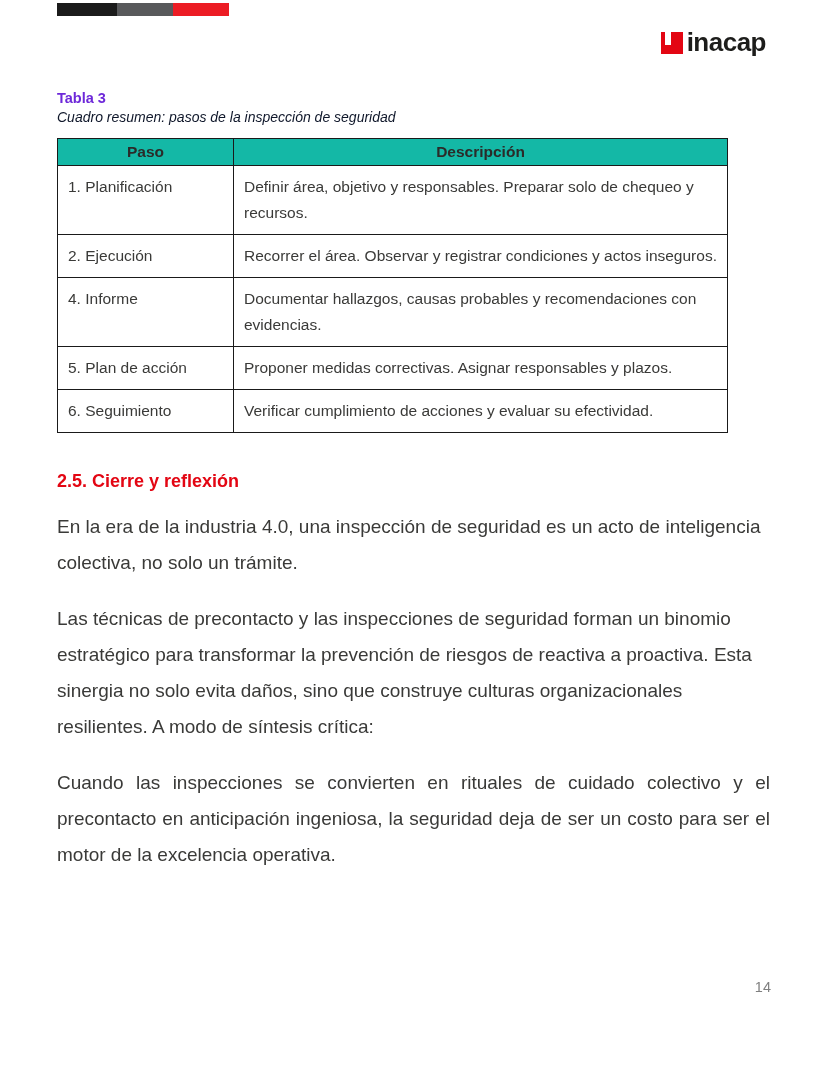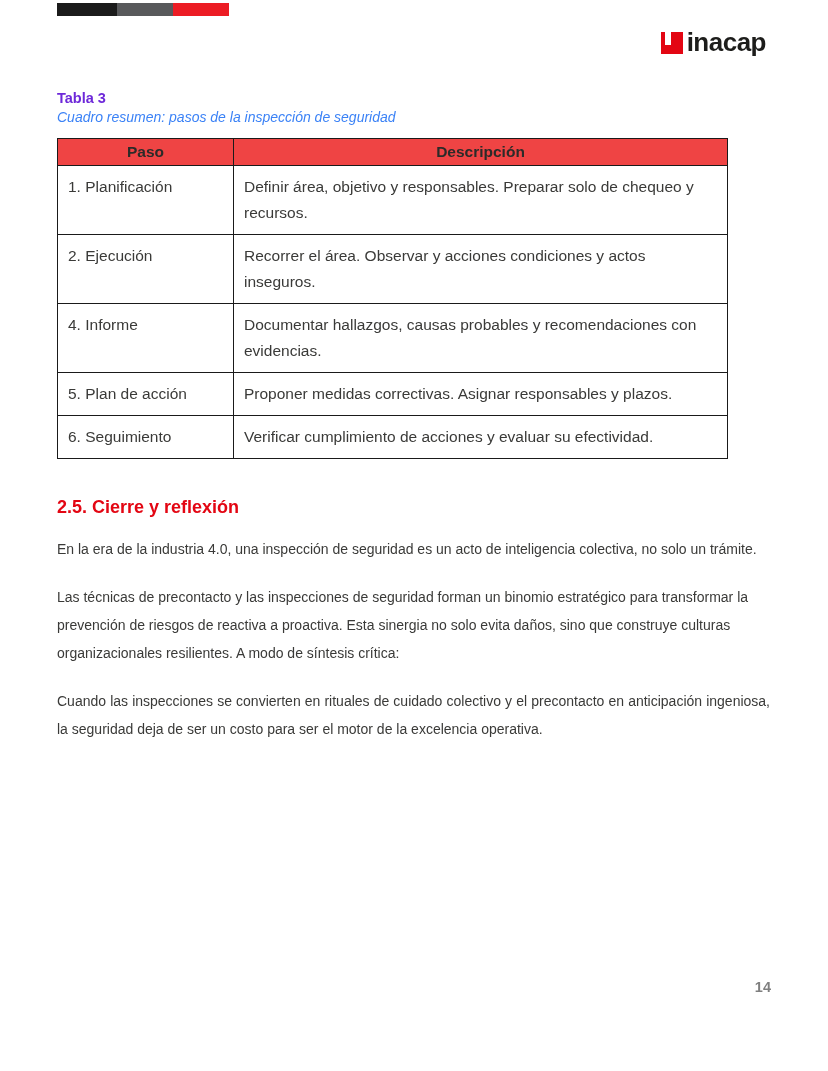--- a/index.html
+++ b/index.html
@@ -54,31 +54,31 @@
   .table-label {
     margin: 0 0 3px 0;
     font-size: 14.5px;
     font-weight: bold;
     color: #6d28d9;
   }
   .table-caption {
     margin: 0 0 13px 0;
     font-size: 14px;
     font-style: italic;
-    color: #3b82f6;
+    color: #0f172a;
   }
 
   table.steps {
     border-collapse: collapse;
     width: 671px;
     font-size: 15.5px;
     color: #3a3a38;
   }
   table.steps th {
-    background: #ef4444;
+    background: #14b8a6;
     border: 1px solid #1a1a1a;
     font-weight: bold;
     text-align: center;
     padding: 2px 8px;
     line-height: 22px;
     font-size: 15.5px;
     color: #2b2b29;
   }
   table.steps td {
     border: 1px solid #1a1a1a;
@@ -89,32 +89,32 @@
   table.steps td.col-paso { width: 176px; }
 
   .section-title {
     margin: 38px 0 17px 0;
     font-size: 18px;
     font-weight: bold;
     color: #e30613;
   }
   .para {
     margin: 14px 0 20px 0;
-    font-size: 14px;
-    line-height: 28px;
+    font-size: 19px;
+    line-height: 36px;
     color: #3a3a38;
   }
   .para.justify { text-align: justify; }
 
   .page-number {
     position: absolute;
     top: 979px;
     right: 57px;
     font-size: 14.5px;
-    font-weight: bold;
+    font-weight: normal;
     color: #7f7f7f;
   }
 </style>
 </head>
 <body>
 
 <div class="page">
 
   <div class="top-bars">
     <span class="bar bar-black"></span>
@@ -144,21 +144,21 @@
           <th>Descripción</th>
         </tr>
       </thead>
       <tbody>
         <tr>
           <td class="col-paso">1. Planificación</td>
           <td>Definir área, objetivo y responsables. Preparar solo de chequeo y recursos.</td>
         </tr>
         <tr>
           <td class="col-paso">2. Ejecución</td>
-          <td>Recorrer el área. Observar y acciones condiciones y actos inseguros.</td>
+          <td>Recorrer el área. Observar y registrar condiciones y actos inseguros.</td>
         </tr>
         <tr>
           <td class="col-paso">4. Informe</td>
           <td>Documentar hallazgos, causas probables y recomendaciones con evidencias.</td>
         </tr>
         <tr>
           <td class="col-paso">5. Plan de acción</td>
           <td>Proponer medidas correctivas. Asignar responsables y plazos.</td>
         </tr>
         <tr>

